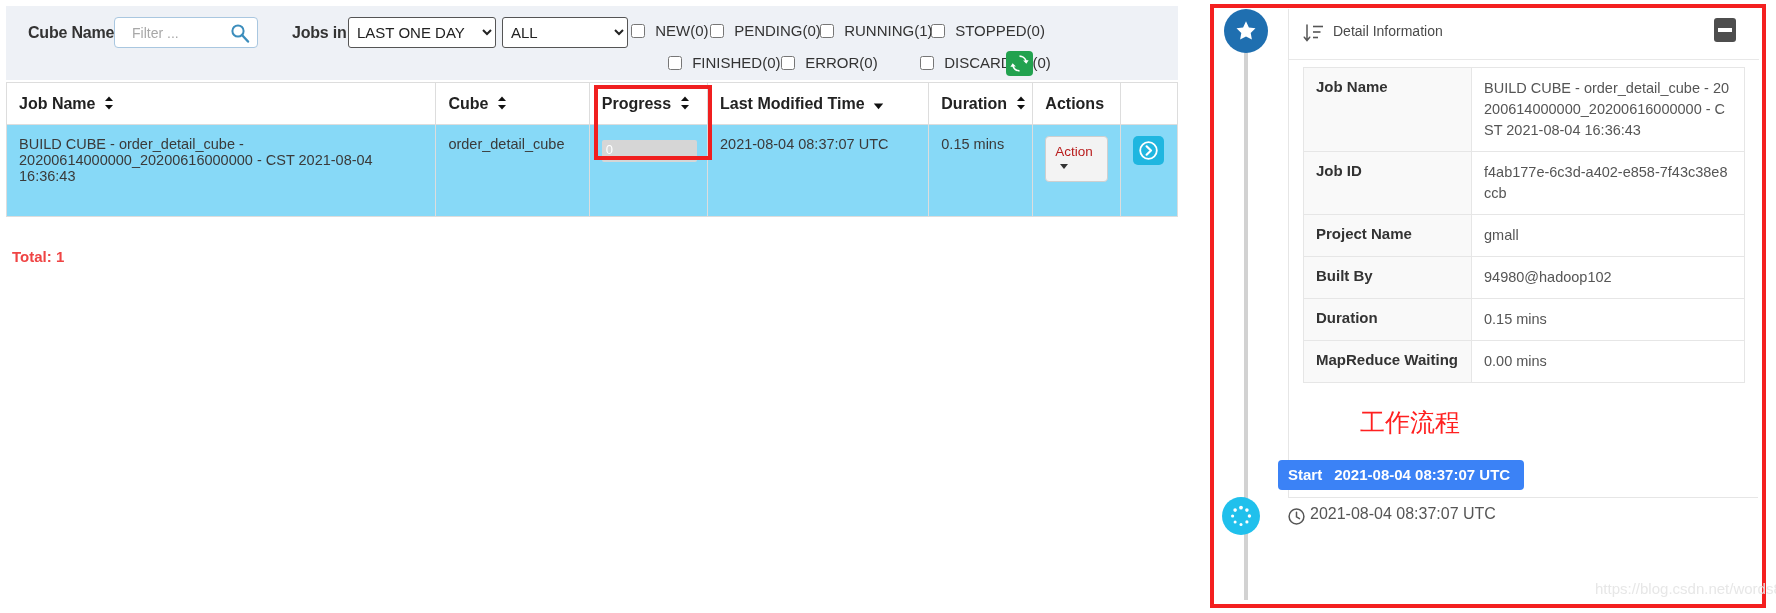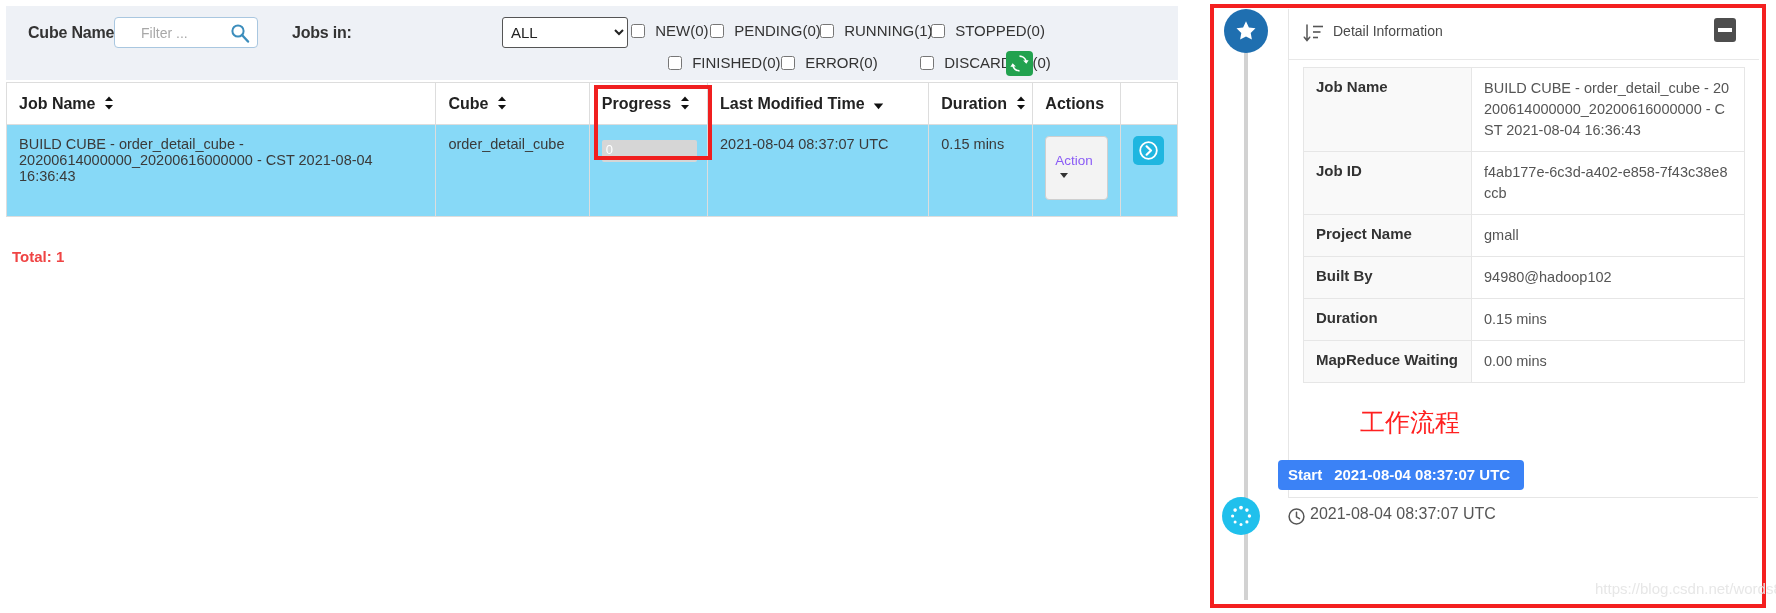--- a/index.html
+++ b/index.html
@@ -28,21 +28,21 @@
     position: absolute; left: 22px; top: 6px;
     font-size: 16px; font-weight: bold; color: #333;
     letter-spacing: -0.2px;
   }
   .filter-input-wrap {
     position: absolute; left: 108px; top: -1px;
     width: 144px; height: 31px;
     background: #fff; border: 1px solid #a9c7e0; border-radius: 4px;
   }
   .filter-input-wrap input {
-    position:absolute; left:24px; top:3px; width:105px; height:23px;
+    position:absolute; left:15px; top:3px; width:105px; height:23px;
     border: none; outline: none; background: transparent;
     font-size: 14px; color: #333; font-family: "Liberation Sans", sans-serif;
   }
   .filter-input-wrap input::placeholder { color: #a8a8a8; }
   .search-ic {
     position:absolute; right:7px; top:5px; width:20px; height:20px;
   }
   .lbl-jobs-in {
     position: absolute; left: 286px; top: 6px;
     font-size: 16px; font-weight: bold; color: #333;
@@ -91,21 +91,21 @@
   .sort-ic { display:inline-block; margin-left:4px; position:relative; top:1px; }
   .progress-outer {
     width: 95px; height: 22px; background: #d6d6d6; border-radius: 2px;
     position: relative; margin-top: 4px;
   }
   .progress-outer span {
     position:absolute; left:4px; top:2px; color:#fff; font-size:13px;
   }
   .action-btn {
     display:inline-block; background:#f3f3f3; border:1px solid #cfcfcf;
-    border-radius:4px; padding: 16px 9px; font-size:13.5px; color:#8b5cf6;
+    border-radius:4px; padding: 7px 9px; font-size:13.5px; color:#b91c1c;
     cursor:pointer; font-family:"Liberation Sans", sans-serif;
   }
   .caret-dn {
     display:inline-block; width:0;height:0;margin-left:5px;
     border-left:4px solid transparent;border-right:4px solid transparent;
     border-top:5px solid #333; vertical-align:2px;
   }
   .drill-btn {
     display:inline-block; width:31px;height:29px;background:#1fb6e0;
     border-radius:5px; position:relative; cursor:pointer; border:none;
@@ -221,20 +221,23 @@
           <span class="search-ic">
             <svg width="20" height="20" viewBox="0 0 20 20">
               <circle cx="8" cy="8" r="5.6" fill="none" stroke="#3c8dbc" stroke-width="2"></circle>
               <line x1="12" y1="12" x2="18" y2="18.5" stroke="#3c8dbc" stroke-width="2.4" stroke-linecap="round"></line>
             </svg>
           </span>
         </div>
 
         <span class="lbl-jobs-in">Jobs in:</span>
 
+        <select id="sel-range" class="sel">
+          <option>LAST ONE DAY</option>
+        </select>
 
         <select id="sel-status" class="sel">
           <option>ALL</option>
         </select>
 
         <label class="cb" style="left:625px;">
           <input type="checkbox" style="">
           <span>NEW(0)</span>
         </label>
         <label class="cb" style="left:704px;">

